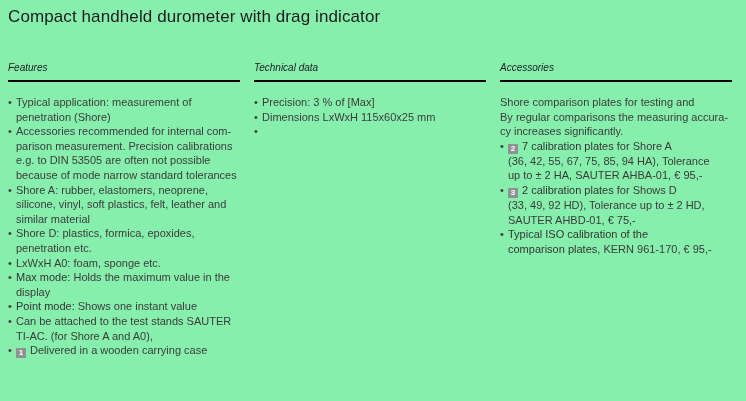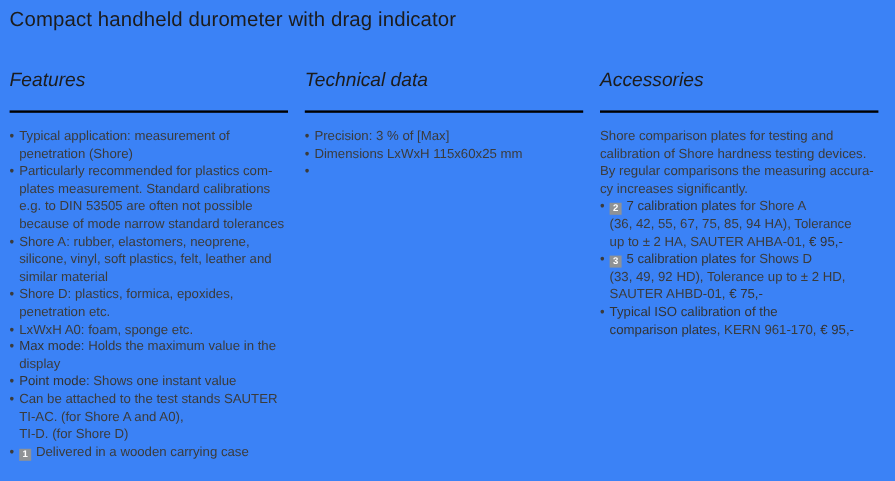--- a/index.html
+++ b/index.html
@@ -1,46 +1,46 @@
 <!DOCTYPE html>
 <html><head>
 <meta charset="utf-8">
 <style>
   * { margin:0; padding:0; box-sizing:border-box; }
   html,body { background:#ffffff; }
   body { font-family:"Liberation Sans", sans-serif; }
   .page {
     position:relative;
     width:746px; height:401px;
-    background:#3b82f6;
+    background:#86efac;
     overflow:hidden;
   }
   .page-title {
     position:absolute;
     left:8px; top:5px;
     font-size:17px;
     line-height:24px;
     font-weight:400;
     color:#1c1c1c;
     letter-spacing:0.1px;
   }
   .columns {
     position:absolute;
     left:8px; top:60px;
     width:724px;
     display:flex;
     gap:14px;
   }
   .col { width:232px; flex:0 0 232px; }
   .col-head {
-    font-size:16px;
+    font-size:10px;
     font-style:italic;
     color:#1c1c1c;
     line-height:16px;
-    padding-bottom:16px;
+    padding-bottom:4px;
     border-bottom:2px solid #000000;
   }
   .col-body {
     margin-top:13px;
     font-size:11px;
     line-height:14.6px;
     color:#3b3b3b;
   }
   .line { white-space:nowrap; position:relative; }
   .line.indent { padding-left:8px; }
@@ -68,60 +68,58 @@
 
 <div class="page">
   <div class="page-title">Compact handheld durometer with drag indicator</div>
 
   <div class="columns">
     <div class="col">
       <div class="col-head">Features</div>
       <div class="col-body">
           <div class="line indent"><span class="bullet">•</span><span class="seg">Typical application: measurement of</span></div>
           <div class="line indent"><span class="seg">penetration (Shore)</span></div>
-          <div class="line indent"><span class="bullet">•</span><span class="seg">Particularly recommended for plastics com-</span></div>
-          <div class="line indent"><span class="seg">plates measurement. Standard calibrations</span></div>
+          <div class="line indent"><span class="bullet">•</span><span class="seg">Accessories recommended for internal com-</span></div>
+          <div class="line indent"><span class="seg">parison measurement. Precision calibrations</span></div>
           <div class="line indent"><span class="seg">e.g. to DIN 53505 are often not possible</span></div>
           <div class="line indent"><span class="seg">because of mode narrow standard tolerances</span></div>
           <div class="line indent"><span class="bullet">•</span><span class="seg">Shore A: rubber, elastomers, neoprene,</span></div>
           <div class="line indent"><span class="seg">silicone, vinyl, soft plastics, felt, leather and</span></div>
           <div class="line indent"><span class="seg">similar material</span></div>
           <div class="line indent"><span class="bullet">•</span><span class="seg">Shore D: plastics, formica, epoxides,</span></div>
           <div class="line indent"><span class="seg">penetration etc.</span></div>
           <div class="line indent"><span class="bullet">•</span><span class="seg">LxWxH A0: foam, sponge etc.</span></div>
           <div class="line indent"><span class="bullet">•</span><span class="seg-bold">Max mode:</span><span class="seg"> Holds the maximum value in the</span></div>
           <div class="line indent"><span class="seg">display</span></div>
           <div class="line indent"><span class="bullet">•</span><span class="seg-bold">Point mode:</span><span class="seg"> Shows one instant value</span></div>
           <div class="line indent"><span class="bullet">•</span><span class="seg">Can be attached to the test stands SAUTER</span></div>
           <div class="line indent"><span class="seg">TI-AC. (for Shore A and A0),</span></div>
-          <div class="line indent"><span class="seg">TI-D. (for Shore D)</span></div>
           <div class="line indent"><span class="bullet">•</span><span class="badge">1</span><span class="seg">Delivered in a wooden carrying case</span></div>
         </div>
     </div>
 
     <div class="col">
       <div class="col-head">Technical data</div>
       <div class="col-body">
           <div class="line indent"><span class="bullet">•</span><span class="seg">Precision: 3 % of [Max]</span></div>
           <div class="line indent"><span class="bullet">•</span><span class="seg">Dimensions LxWxH 115x60x25 mm</span></div>
           <div class="line indent"><span class="bullet">•</span></div>
         </div>
     </div>
 
     <div class="col">
       <div class="col-head">Accessories</div>
       <div class="col-body">
           <div class="line"><span class="seg">Shore comparison plates for testing and</span></div>
-          <div class="line"><span class="seg">calibration of Shore hardness testing devices.</span></div>
           <div class="line"><span class="seg">By regular comparisons the measuring accura-</span></div>
           <div class="line"><span class="seg">cy increases significantly.</span></div>
           <div class="line indent"><span class="bullet">•</span><span class="badge">2</span><span class="seg-bold">7 calibration plates</span><span class="seg"> for Shore A</span></div>
           <div class="line indent"><span class="seg">(36, 42, 55, 67, 75, 85, 94 HA), Tolerance</span></div>
           <div class="line indent"><span class="seg">up to ± 2 HA, SAUTER AHBA-01, </span><span class="seg-bold">€ 95,-</span></div>
-          <div class="line indent"><span class="bullet">•</span><span class="badge">3</span><span class="seg-bold">5 calibration plates</span><span class="seg"> for Shows D</span></div>
+          <div class="line indent"><span class="bullet">•</span><span class="badge">3</span><span class="seg-bold">2 calibration plates</span><span class="seg"> for Shows D</span></div>
           <div class="line indent"><span class="seg">(33, 49, 92 HD), Tolerance up to ± 2 HD,</span></div>
           <div class="line indent"><span class="seg">SAUTER AHBD-01, </span><span class="seg-bold">€ 75,-</span></div>
           <div class="line indent"><span class="bullet">•</span><span class="seg-bold">Typical ISO calibration of the</span></div>
           <div class="line indent"><span class="seg-bold">comparison plates</span><span class="seg">, KERN 961-170, </span><span class="seg-bold">€ 95,-</span></div>
         </div>
     </div>
   </div>
 </div>
 
 </body></html>

